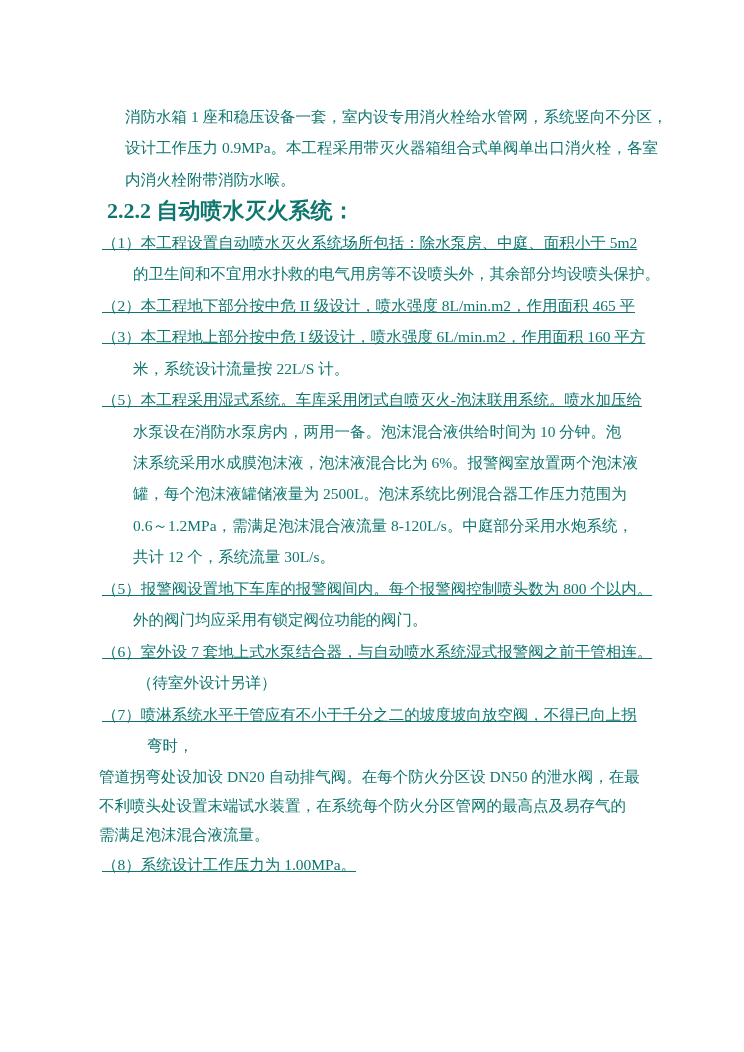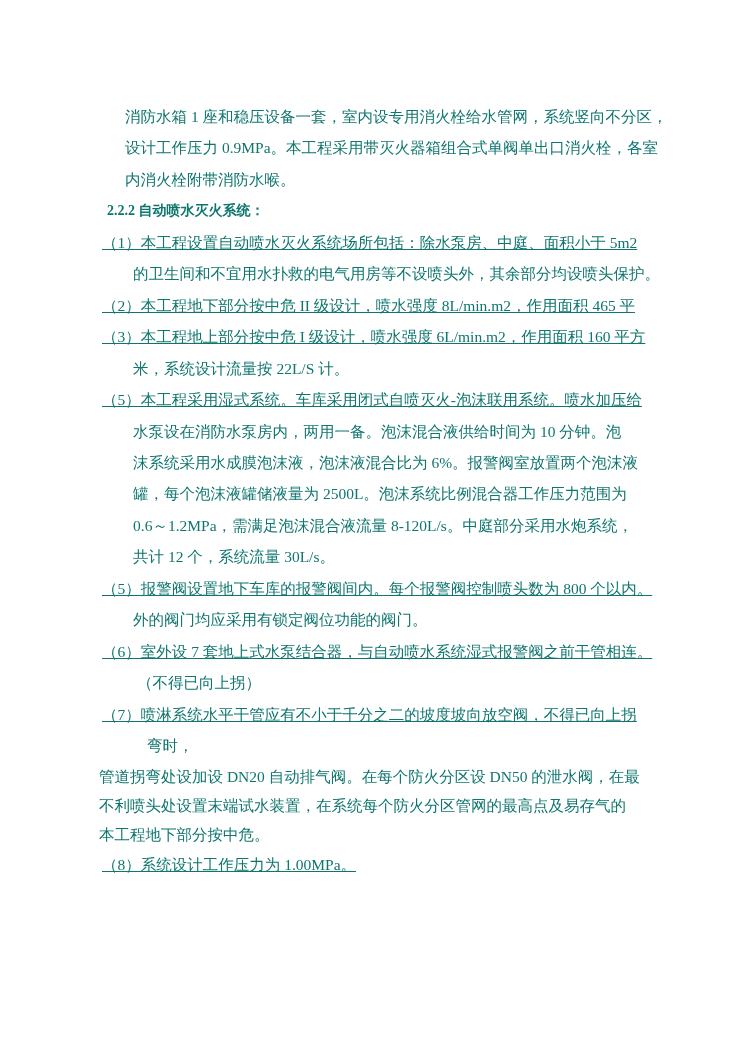--- a/index.html
+++ b/index.html
@@ -19,21 +19,21 @@
     font-size: 15.5px;
     color: #1f1f1f;
   }
   .ln {
     line-height: 31.45px;
     white-space: nowrap;
   }
   
   .intro   { padding-left: 125px; }
   
-  .heading { padding-left: 107px; font-weight: bold; font-size: 14px; }
+  .heading { padding-left: 107px; font-weight: bold; font-size: 22px; }
   
   .item    { padding-left: 133px; text-indent: -31px; text-decoration: underline; }
   
   .cont    { padding-left: 133px; font-family: Liberation Serif, serif; }
   
   .sub     { padding-left: 137px; }
   
   .deep    { padding-left: 147px; }
   
   .flush   { padding-left: 99px; line-height: 29px; }
@@ -53,20 +53,20 @@
     <div class="ln cont">米，系统设计流量按 22L/S 计。</div>
     <div class="ln item">（5）本工程采用湿式系统。车库采用闭式自喷灭火-泡沫联用系统。喷水加压给</div>
     <div class="ln cont">水泵设在消防水泵房内，两用一备。泡沫混合液供给时间为 10 分钟。泡</div>
     <div class="ln cont">沫系统采用水成膜泡沫液，泡沫液混合比为 6%。报警阀室放置两个泡沫液</div>
     <div class="ln cont">罐，每个泡沫液罐储液量为 2500L。泡沫系统比例混合器工作压力范围为</div>
     <div class="ln cont">0.6～1.2MPa，需满足泡沫混合液流量 8-120L/s。中庭部分采用水炮系统，</div>
     <div class="ln cont">共计 12 个，系统流量 30L/s。</div>
     <div class="ln item">（5）报警阀设置地下车库的报警阀间内。每个报警阀控制喷头数为 800 个以内。</div>
     <div class="ln cont">外的阀门均应采用有锁定阀位功能的阀门。</div>
     <div class="ln item">（6）室外设 7 套地上式水泵结合器，与自动喷水系统湿式报警阀之前干管相连。</div>
-    <div class="ln sub">（不得已向上拐）</div>
+    <div class="ln sub">（待室外设计另详）</div>
     <div class="ln item">（7）喷淋系统水平干管应有不小于千分之二的坡度坡向放空阀，不得已向上拐</div>
     <div class="ln deep">弯时，</div>
     <div class="ln flush">管道拐弯处设加设 DN20 自动排气阀。在每个防火分区设 DN50 的泄水阀，在最</div>
     <div class="ln flush">不利喷头处设置末端试水装置，在系统每个防火分区管网的最高点及易存气的</div>
-    <div class="ln flush">本工程地下部分按中危。</div>
+    <div class="ln flush">需满足泡沫混合液流量。</div>
     <div class="ln item">（8）系统设计工作压力为 1.00MPa。</div>
   </div>
 
 </body></html>

